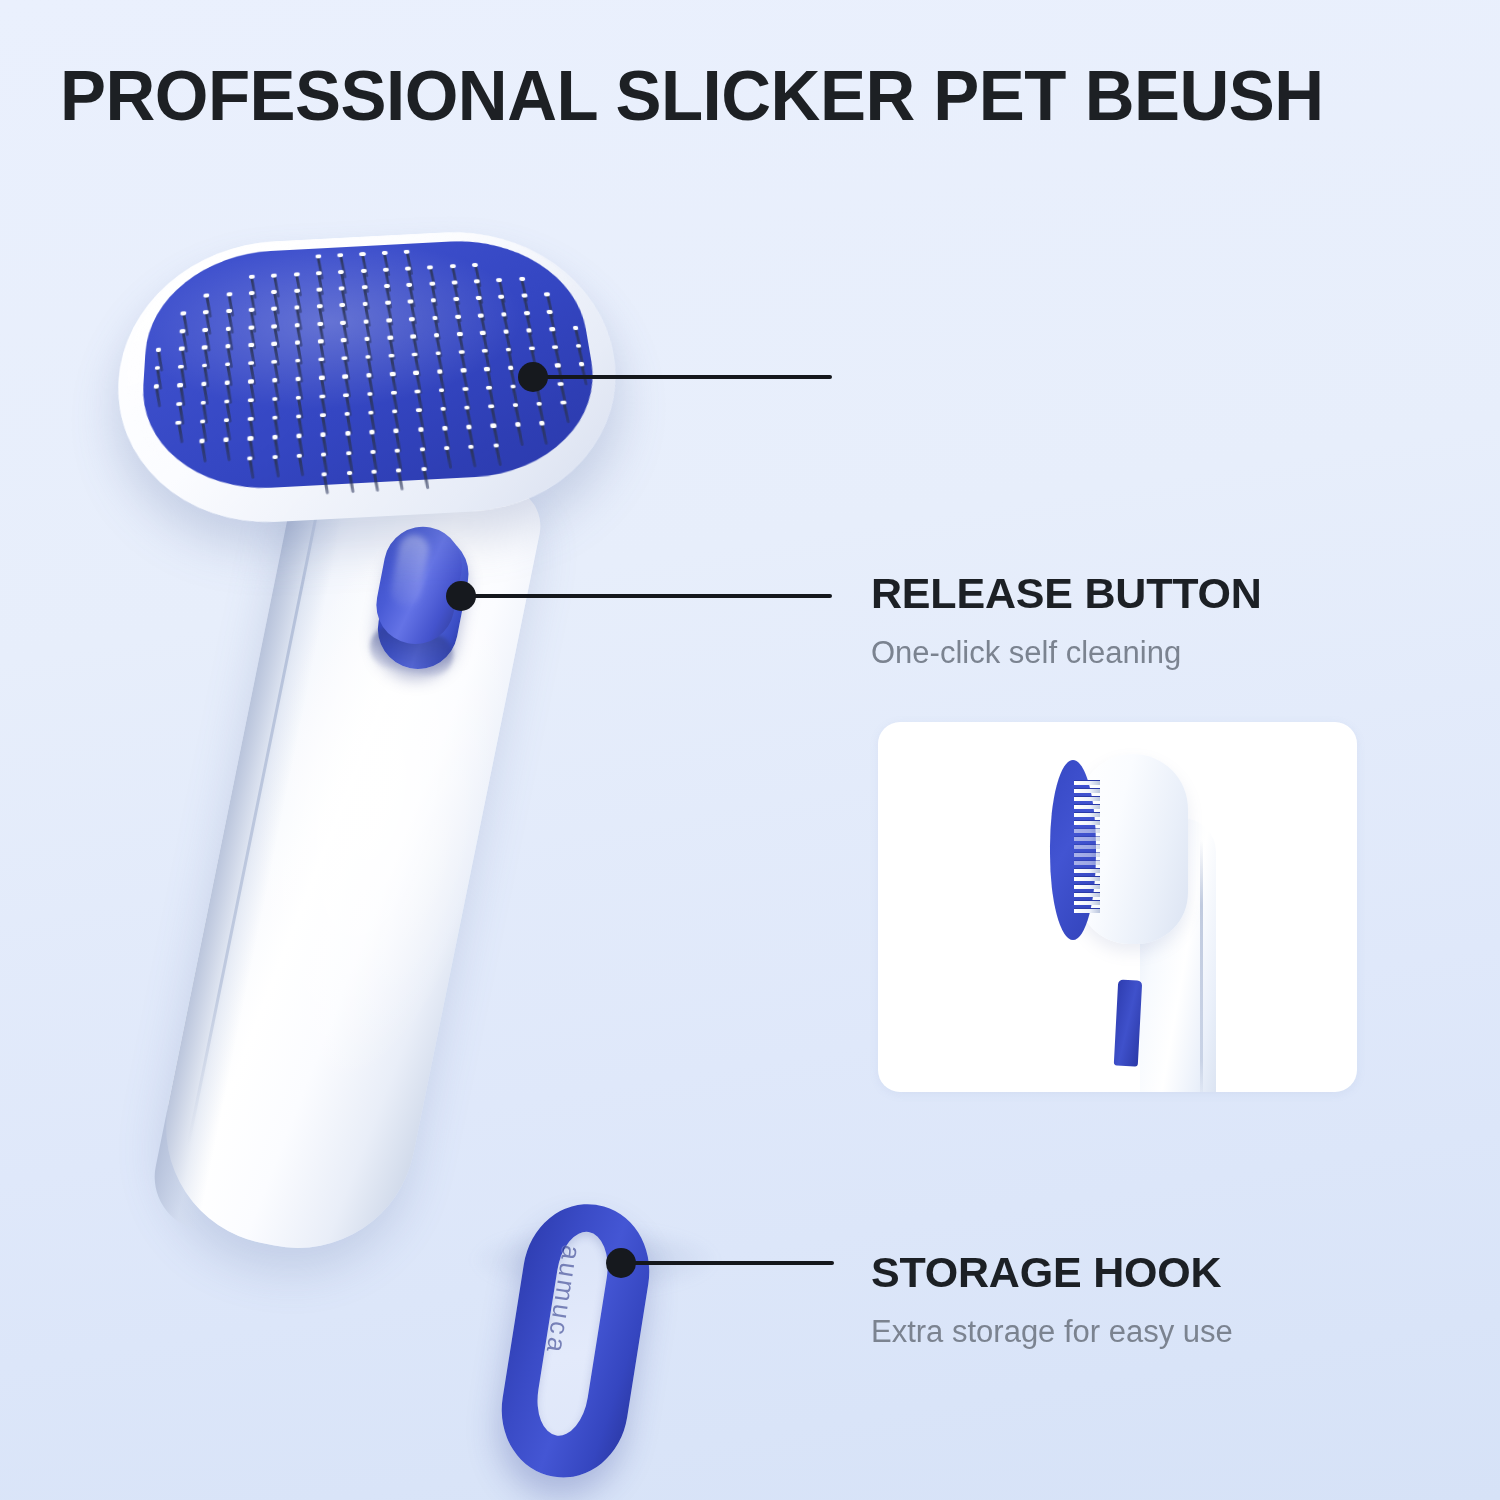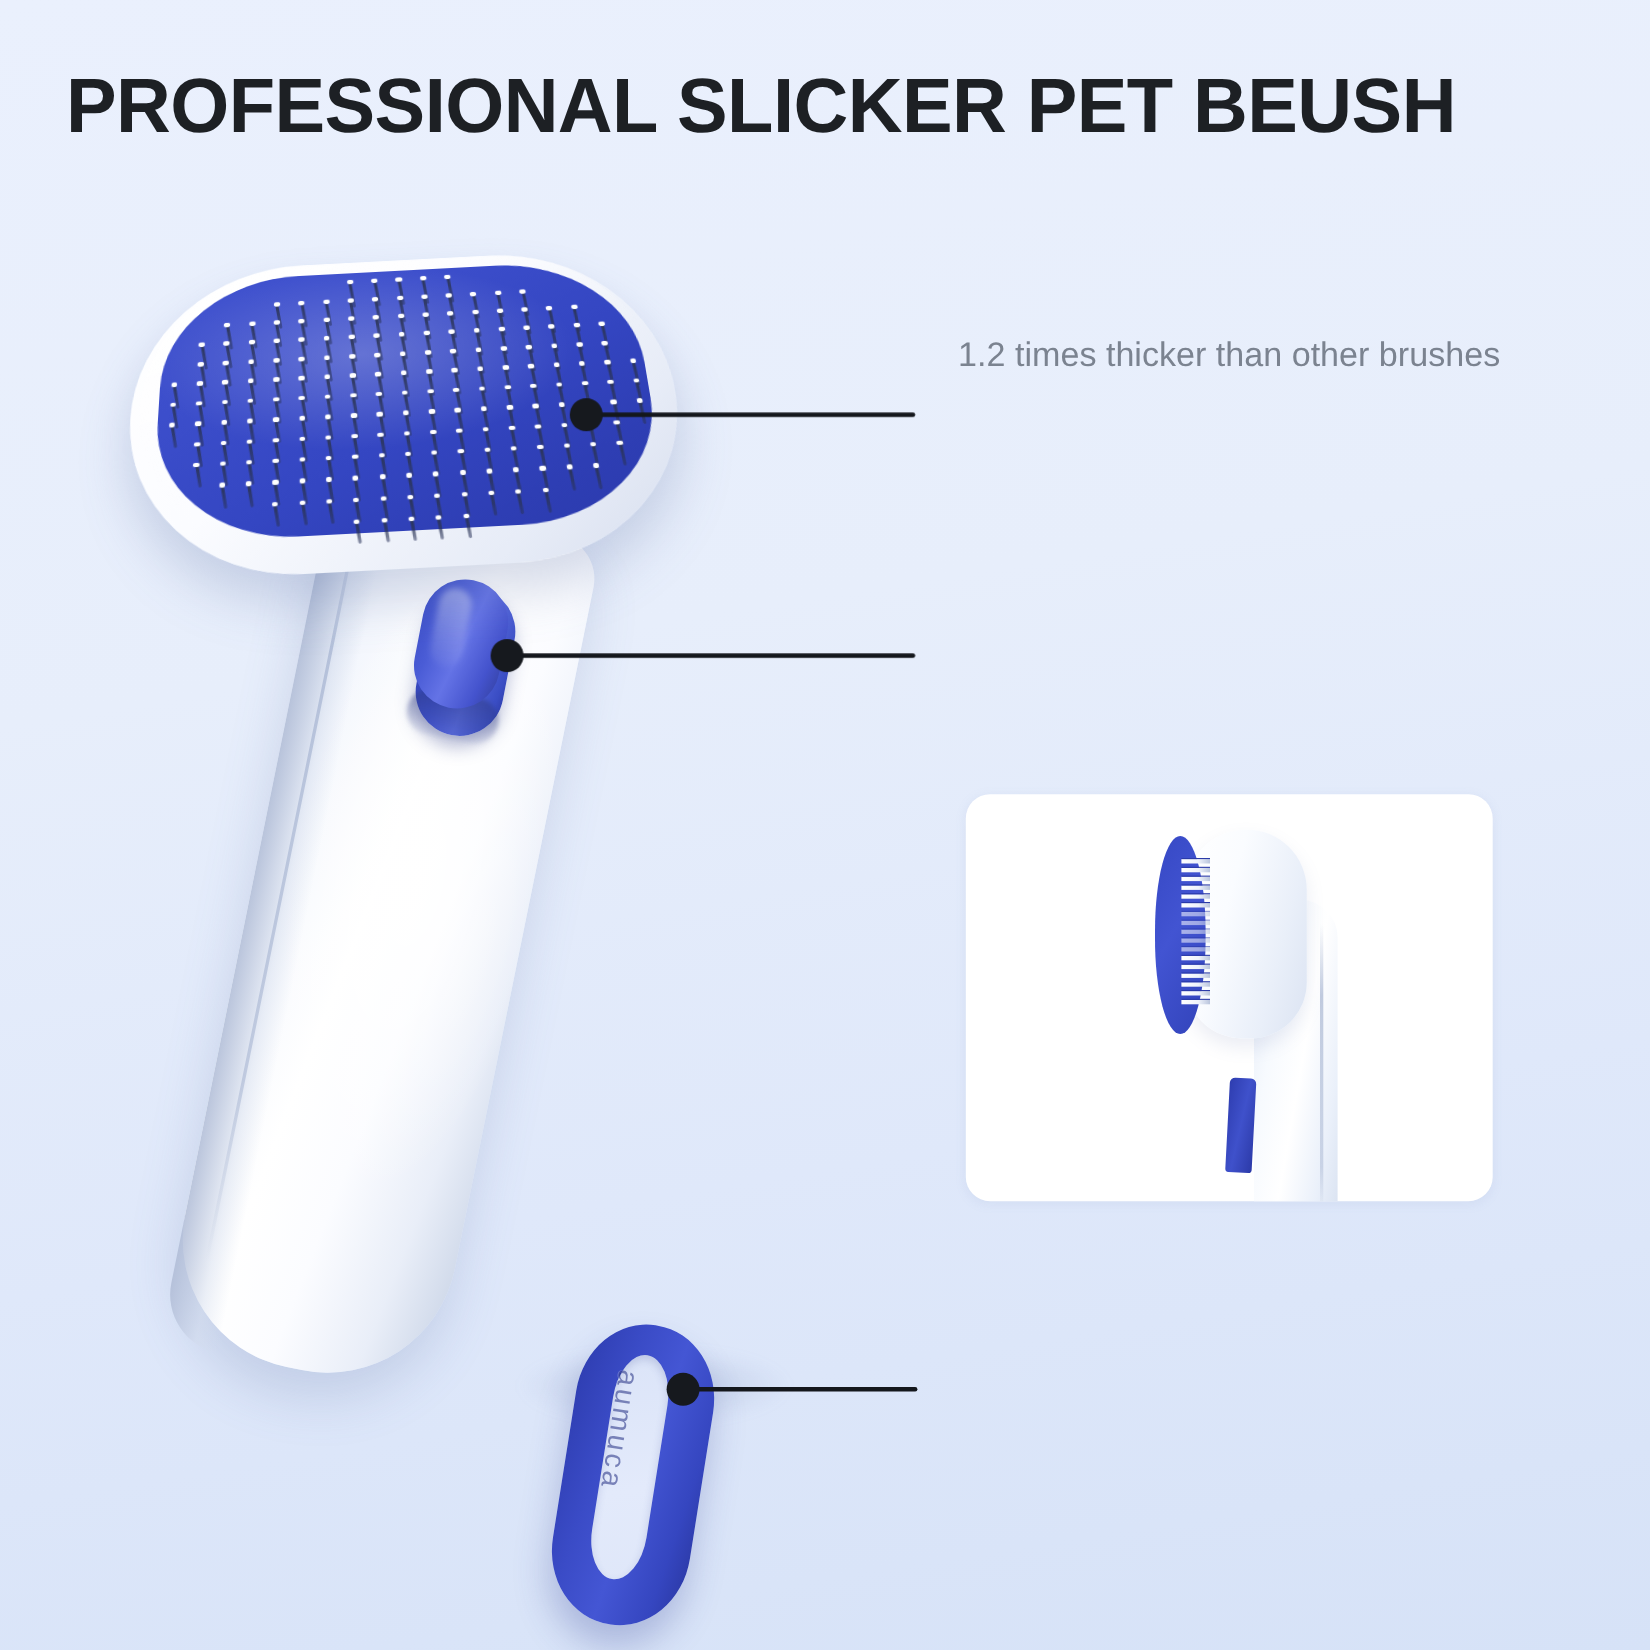--- a/index.html
+++ b/index.html
@@ -818,24 +818,31 @@
   <div class="leader-line" id="line-bristles"></div>
   <div class="leader-dot" id="dot-bristles"></div>
 
   <div class="leader-line" id="line-release"></div>
   <div class="leader-dot" id="dot-release"></div>
 
   <div class="leader-line" id="line-hook"></div>
   <div class="leader-dot" id="dot-hook"></div>
 
   <div class="callout" id="callout-bristles">
-    <div class="callout-sub">1.2 times thicker than other brushes</div>
   </div>
 
-
+  <div class="callout" id="callout-release">
+    <div class="callout-title">RELEASE BUTTON</div>
+    <div class="callout-sub">One-click self cleaning</div>
+  </div>
+
+  <div class="callout" id="callout-hook">
+    <div class="callout-title">STORAGE HOOK</div>
+    <div class="callout-sub">Extra storage for easy use</div>
+  </div>
 
   <div id="inset-panel">
     <div id="inset-art">
       <div class="inset-handle"></div>
       <div class="inset-handle-seam"></div>
       <div class="inset-clip"></div>
       <div class="inset-headshell"></div>
       <div class="inset-bluedisc"></div>
       <div class="inset-pins">
           <div class="inset-pin" style="top: 0px; opacity: 1;"></div>

